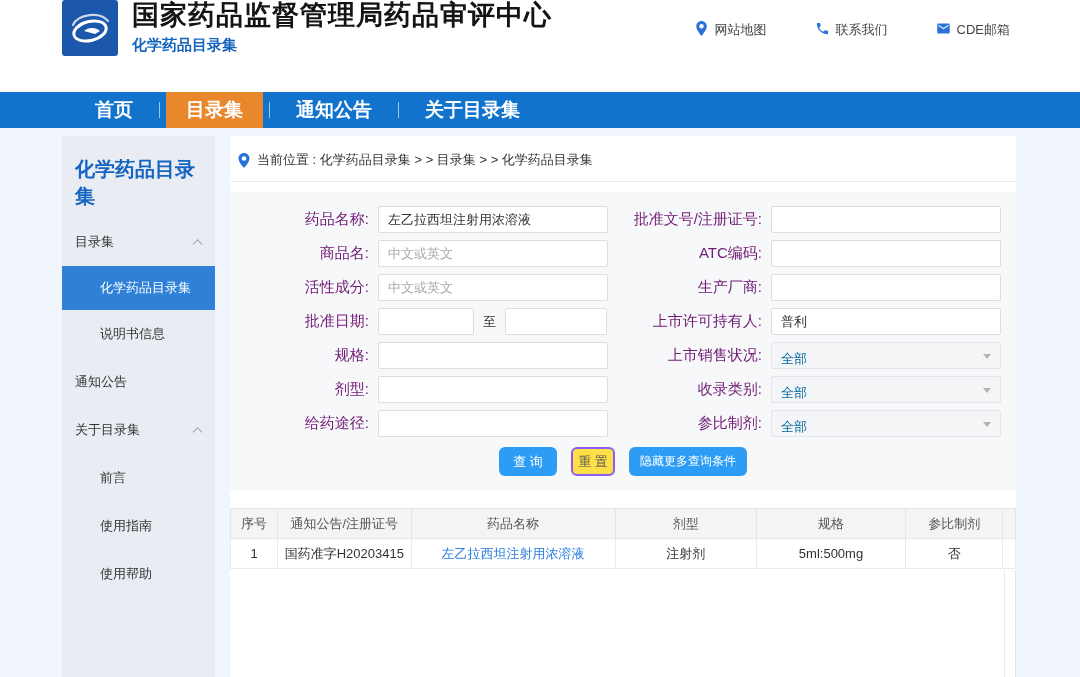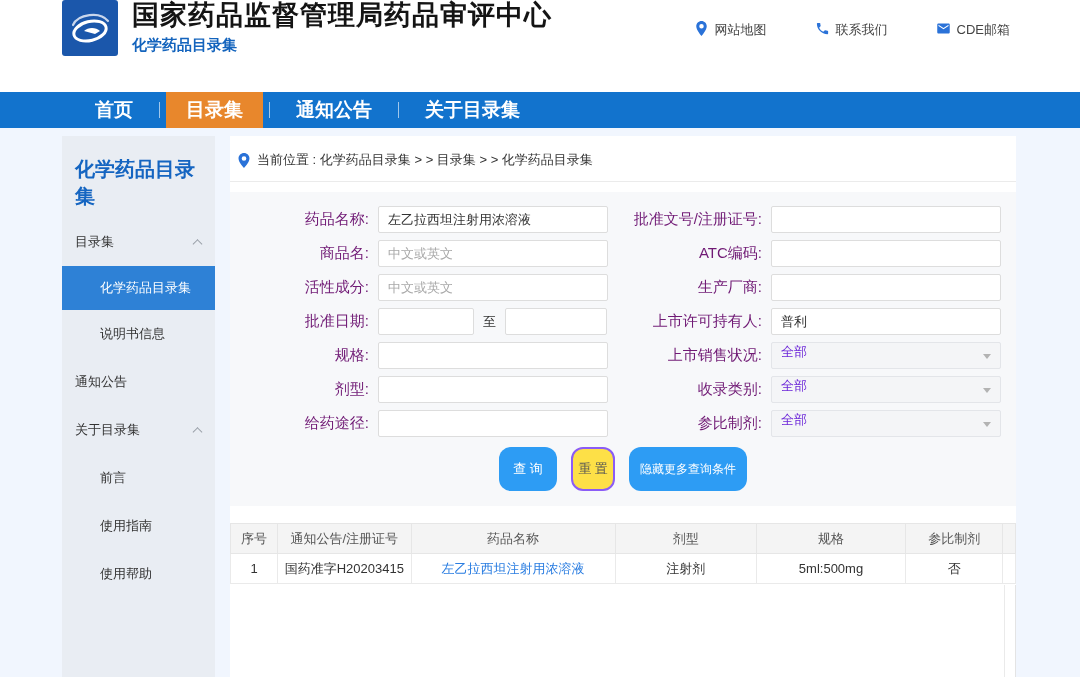--- a/index.html
+++ b/index.html
@@ -48,25 +48,25 @@
   .form-row { display:flex; align-items:center; height:27px; margin-bottom:7px; }
   .form-half { display:flex; align-items:center; flex:1; min-width:0; }
   .form-label { width:148px; text-align:right; font-size:15px; color:#701a75; padding-right:9px; flex-shrink:0; }
   .form-input { width:230px; height:27px; border:1px solid #ddd; border-radius:2px; background:#fff;
     font-size:13px; color:#333; padding:0 9px; outline:none; font-family:inherit; }
   .form-input::placeholder { color:#a9a9a9; }
   .date-input { width:96px; }
   .date-input-2 { width:102px; }
   .date-sep { font-size:13px; color:#333; margin:0 9px; }
   .form-select { width:230px; height:27px; background:#f4f5f7; border:1px solid #e3e5e9; border-radius:2px;
-    display:flex; align-items:flex-start; padding:0 9px; font-size:13px; color:#6d28d9; position:relative; cursor:pointer; }
+    display:flex; align-items:flex-end; padding:0 9px; font-size:13px; color:#0369a1; position:relative; cursor:pointer; }
   .select-caret { position:absolute; right:9px; top:11px; width:0; height:0;
     border-left:4px solid transparent; border-right:4px solid transparent; border-top:5px solid #b3b3b3; }
   .form-buttons { display:flex; justify-content:center; gap:14px; margin-top:10px; }
-  .btn { height:44px; border-radius:12px; font-size:13px; cursor:pointer; border:none;
+  .btn { height:29px; border-radius:6px; font-size:13px; cursor:pointer; border:none;
     font-family:inherit; display:flex; align-items:center; justify-content:center; }
   .btn-search { background:#2d9cf4; color:#fff; width:58px; }
   .btn-reset { background:#fde047; border:2px solid #8b5cf6; color:#555; width:44px;font-family:Liberation Serif, serif; }
   .btn-hide { background:#2d9cf4; color:#fff; padding:0 11px; font-size:12px; }
 
   
   .table-wrap { margin-top:17px; flex:1; position:relative; }
   table { width:100%; border-collapse:collapse; table-layout:fixed; font-size:13px; }
   th { background:#f4f4f4; color:#555; font-weight:normal; height:30px; border:1px solid #e6e6e6; text-align:center; }
   td { height:30px; text-align:center; color:#333; border:1px solid #eaeaea; background:#fff;

